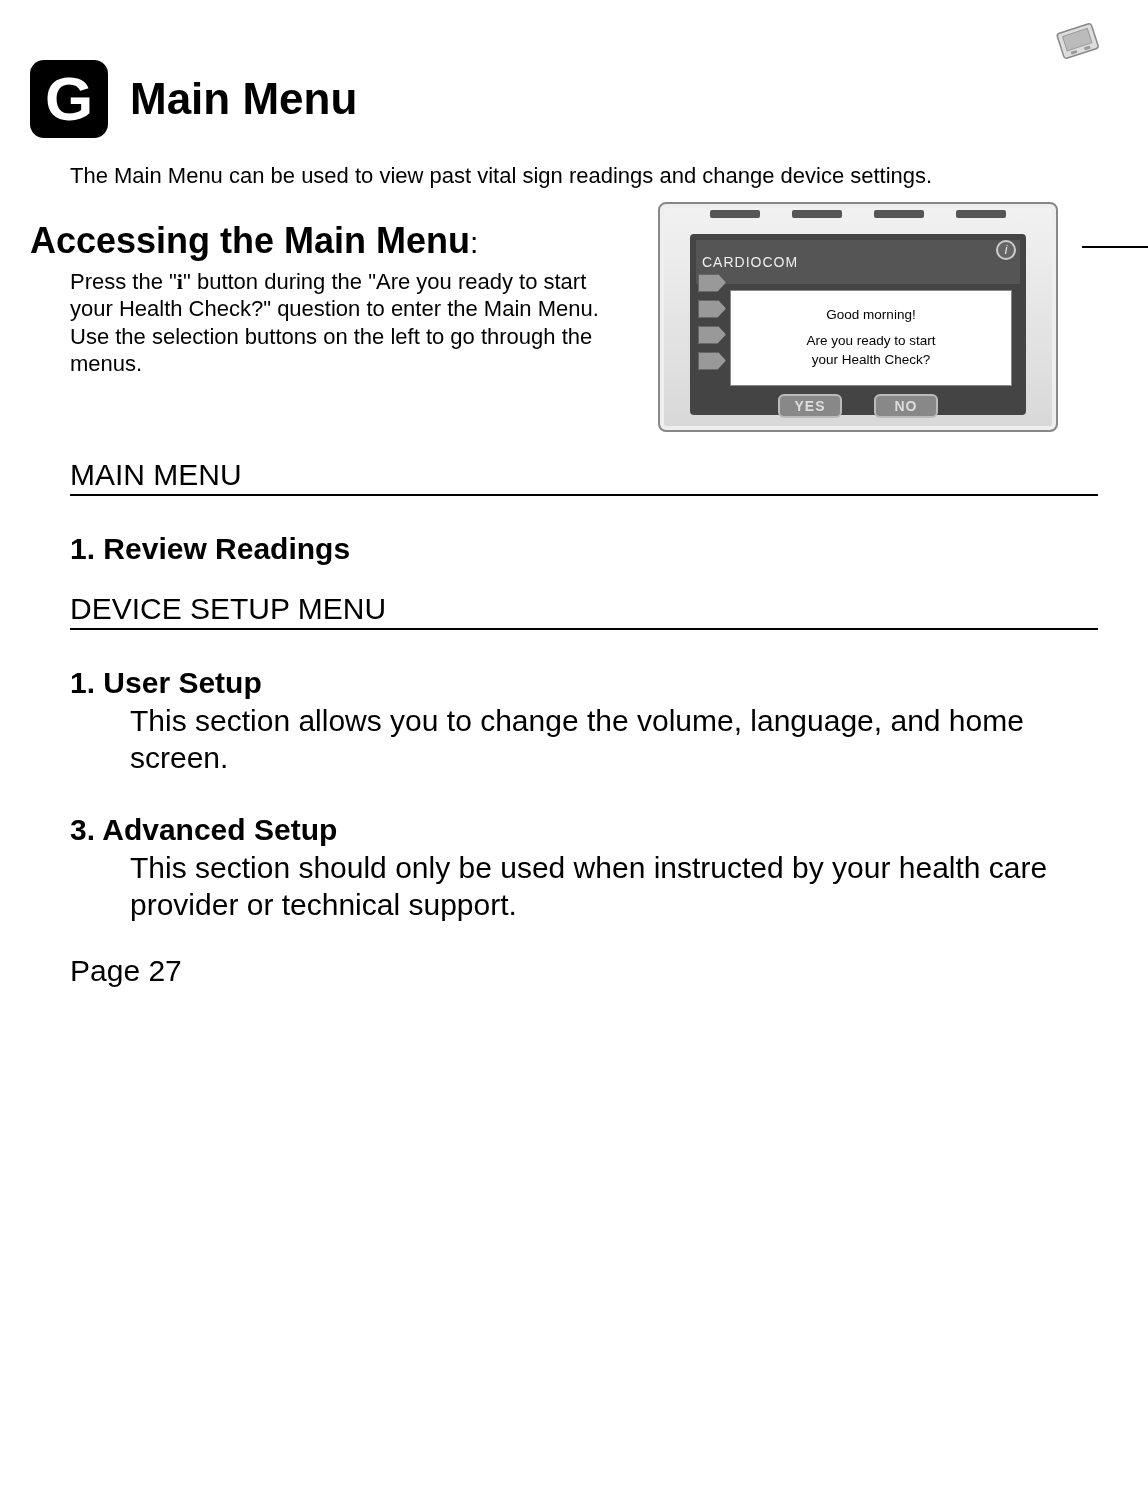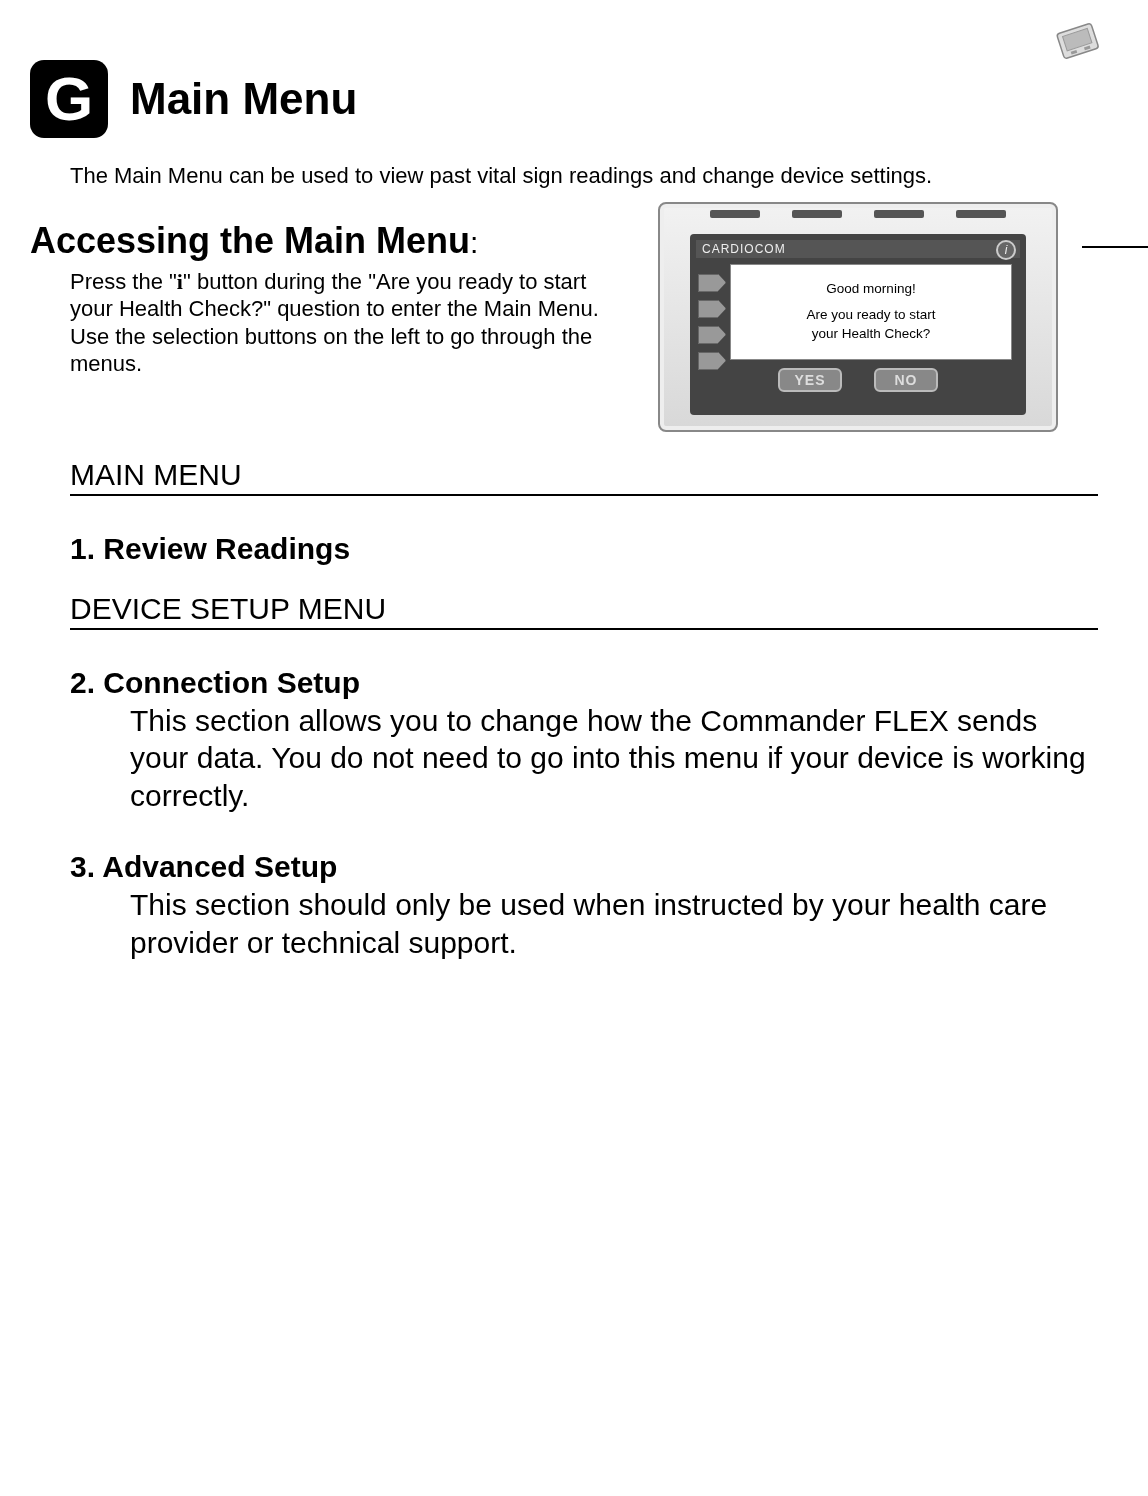--- a/index.html
+++ b/index.html
@@ -103,21 +103,21 @@
   .device-top-slots {
     position:absolute; top:6px; left:50px; right:50px; height:10px;
     display:flex; justify-content:space-between;
   }
   .slot { width:50px; height:8px; background:#555; border-radius:2px; }
   .device-inner {
     position:absolute; top:30px; left:30px; right:30px; bottom:15px;
     background:#444; border-radius:4px; padding:6px;
   }
   .brand-bar {
-    background:#555; color:#eee; font-size:12px; padding:2px 6px;
+    background:#555; color:#eee; font-size:14px; padding:14px 6px;
     letter-spacing:1px; display:flex; align-items:center; justify-content:space-between;
   }
   .info-circle {
     width:20px; height:20px; border:2px solid #ccc; border-radius:50%;
     display:flex; align-items:center; justify-content:center;
     font-size:12px; font-style:italic; background:#666; color:#eee;
     position:absolute; top:36px; right:40px;
   }
   .screen-box {
     background:#fff; margin:6px 8px 0 34px; height:96px;
@@ -219,21 +219,22 @@
 
   <div class="underline-heading">MAIN MENU</div>
 
   <div class="item-block">
     <div class="item-title">1.   Review Readings</div>
   </div>
 
   <div class="underline-heading">DEVICE SETUP MENU</div>
 
   <div class="item-block">
-    <div class="item-title">2. Connection Setup</div>
-    <div class="item-desc-b">This section allows you to change how the Commander FLEX sends your data.  You do not need to go into this menu if your device is working correctly.</div>
+    <div class="item-title">1. User Setup</div>
+    <div class="item-desc-b">This section allows you to change the volume, language, and home screen.</div>
   </div>
   <div class="item-block">
     <div class="item-title">3. Advanced Setup</div>
     <div class="item-desc-b">This section should only be used when instructed by your health care provider or technical support.</div>
   </div>
 
+  <div class="page-num">Page 27</div>
 </div>
 
 </body></html>

